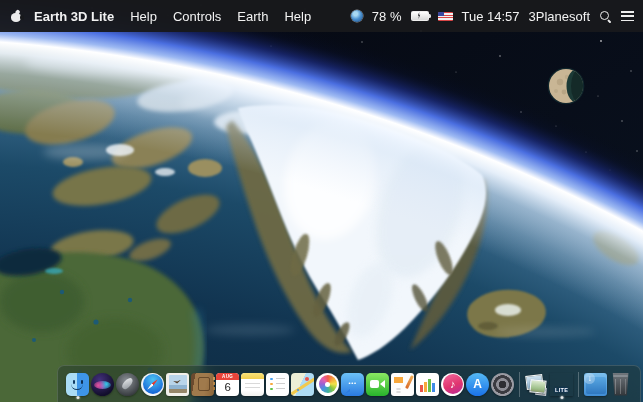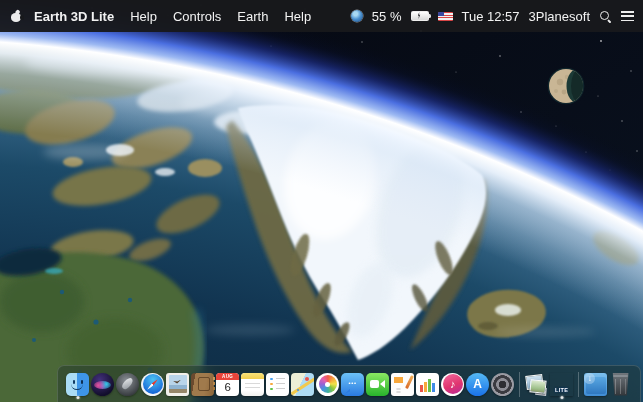--- a/index.html
+++ b/index.html
@@ -274,24 +274,24 @@
           <span class="bite"></span>
         </span>
       <span class="mb-app">Earth 3D Lite</span>
       <span class="mb-menu">Help</span>
       <span class="mb-menu">Controls</span>
       <span class="mb-menu">Earth</span>
       <span class="mb-menu">Help</span>
     </div>
     <div class="mb-right">
       <span class="globe-extra"></span>
-      <span>55 %</span>
+      <span>78 %</span>
       <span class="battery"></span>
       <span class="flag"></span>
-      <span>Tue 12:57</span>
+      <span>Tue 14:57</span>
       <span>3Planesoft</span>
       <span class="search-ic"></span>
       <span class="nc-ic"></span>
     </div>
   </div>
 
   <div class="dock">
       <div class="dock-item" title="Finder">
         <div class="di icon-finder"></div>
         <span class="run-dot"></span>

